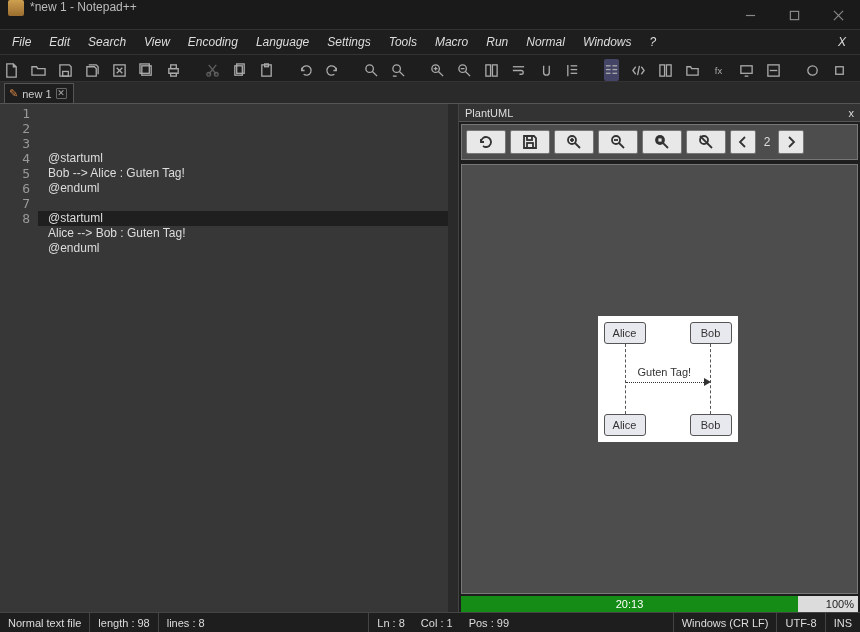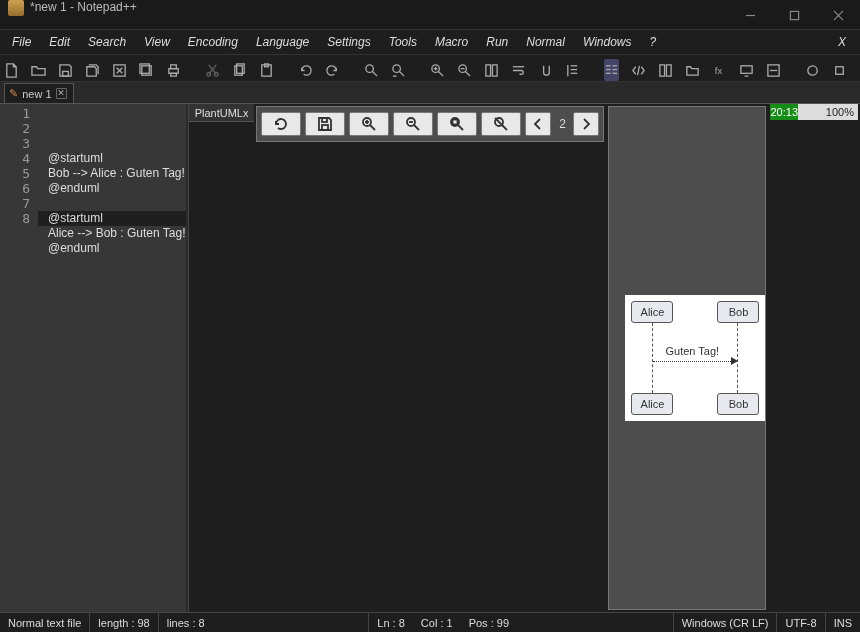--- a/index.html
+++ b/index.html
@@ -23,21 +23,21 @@
   .tabstrip { height: 22px; background: #2a2a2a; display:flex; align-items:flex-end; padding-left:4px; border-bottom:1px solid #555;}
   .tab { height: 20px; background:#1e1e1e; border:1px solid #555; border-bottom:none; display:flex; align-items:center; padding:0 6px 0 4px; color:#ccc; font-size:11px; gap:4px;}
   .tab .pencil { color:#d08040; }
   .tab .close { color:#aaa; border:1px solid #666; width:11px; height:11px; display:flex; align-items:center; justify-content:center; font-size:9px; line-height:1; border-radius:1px;}
   .workspace { display:flex; height: calc(632px - 30px - 24px - 28px - 22px - 20px); }
   .editor { width: 448px; background:#373737; display:flex; position:relative;}
   .gutter { width:38px; background:#373737; color:#999; font-family:Consolas,monospace; font-size:13px; text-align:right; padding:2px 8px 0 0; line-height:15px;}
   .code { flex:1; font-family:Consolas,monospace; font-size:12px; white-space:pre; color:#ddd; padding:2px 0 0 10px; line-height:15px; position:relative;}
   .code .currentline { position:absolute; left:0; right:0; height:15px; background:#1f1f1f; z-index:0;}
   .code .content { position:relative; z-index:1;}
-  .panel { flex:1; display:flex; flex-direction:row; border-left:1px solid #444;}
+  .panel { flex:1; display:flex; flex-direction:column; border-left:1px solid #444;}
   .panel-title { height:18px; background:#333; color:#ddd; font-size:11px; padding:0 6px; display:flex; align-items:center; justify-content:space-between; border-bottom:1px solid #555;}
   .panel-toolbar { height:36px; background:#4d4d4d; border:1px solid #777; margin:2px; display:flex; align-items:center; padding:0 4px; gap:4px;}
   .ptbtn { width:40px; height:24px; border:1px solid #777; background:#e8e8e8; border-radius:2px; display:flex; align-items:center; justify-content:center;}
   .ptbtn svg { width:16px; height:16px; stroke:#333; stroke-width:1.8; fill:none;}
   .ptbtn.arrow { width:26px; }
   .ptnum { color:#ddd; font-size:12px; width:14px; text-align:center;}
   .preview { flex:1; margin:2px; border:1px solid #777; background:#4d4d4d; display:flex; align-items:center; justify-content:center; position:relative;}
   .diagram { width:140px; height:126px; background:#fff; position:relative;margin-left:16px;}
   .actor { position:absolute; width:42px; height:22px; border:1px solid #555; border-radius:3px; background:#e8e8ef; color:#333; font-size:11px; display:flex; align-items:center; justify-content:center;}
   .lifeline { position:absolute; width:0; border-left:1.5px dashed #555;}

